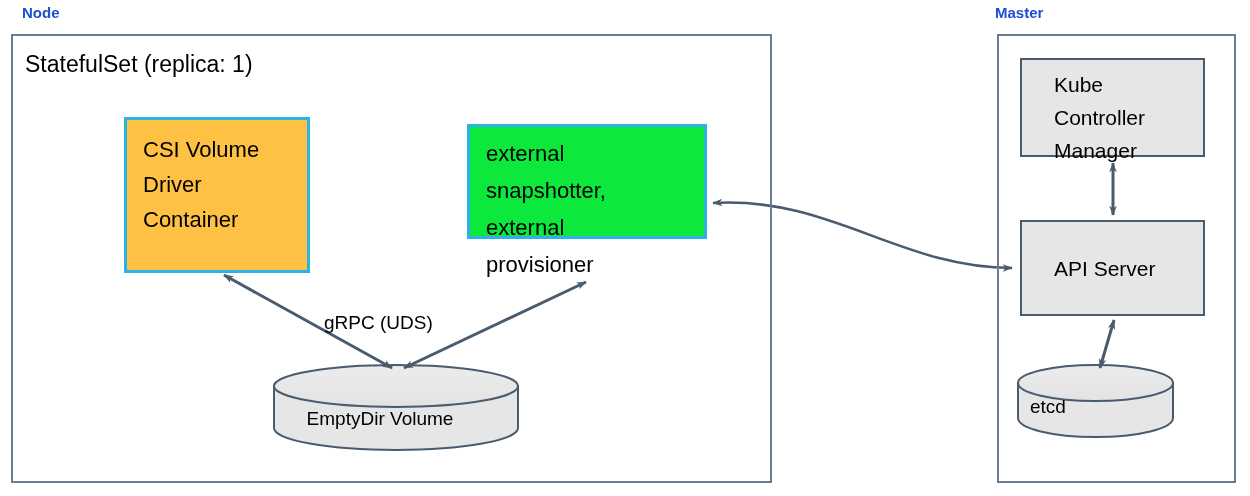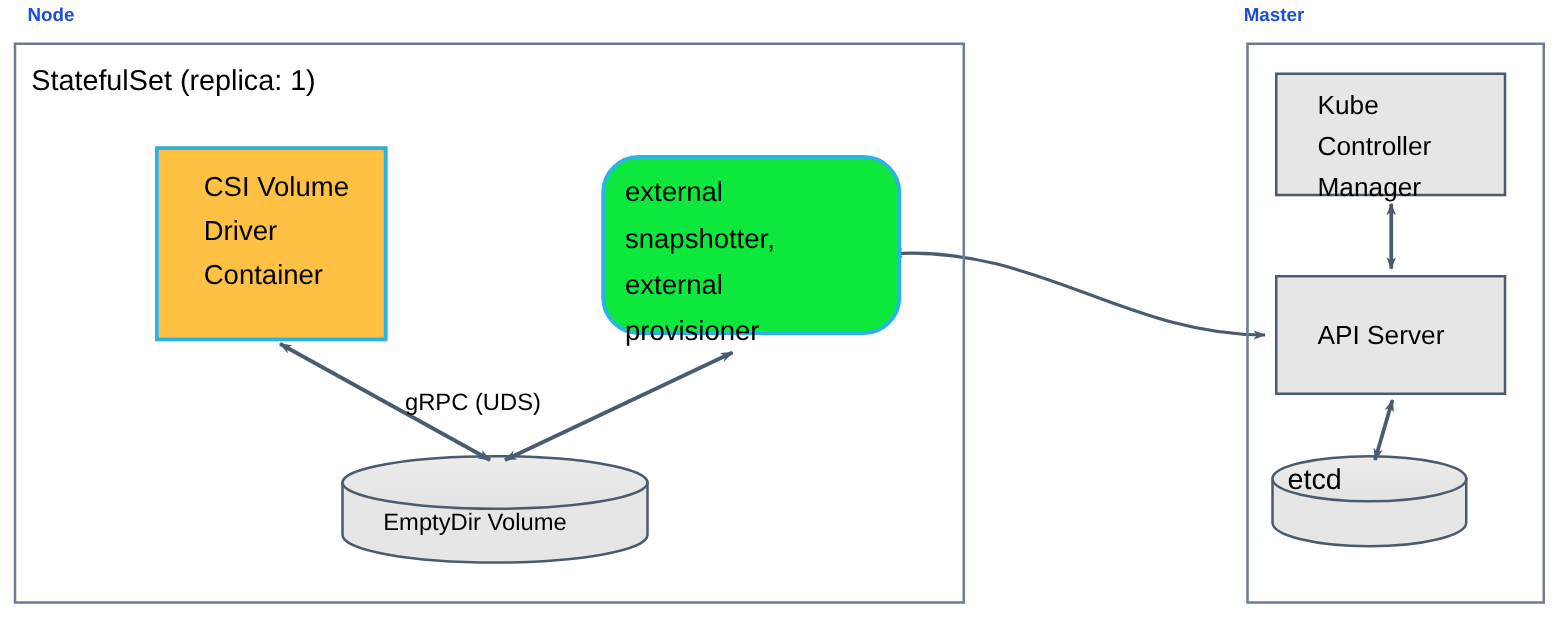--- a/index.html
+++ b/index.html
@@ -62,29 +62,29 @@
     <line x1="1113" y1="163" x2="1113" y2="215" stroke="#4A5B6E" stroke-width="3" marker-start="url(#ah-start)" marker-end="url(#ah)"></line>
 
     <line x1="1114" y1="320" x2="1100" y2="368" stroke="#4A5B6E" stroke-width="3" marker-start="url(#ah-start)" marker-end="url(#ah)"></line>
   </svg>
 
   <div class="zone-label" style="left:22px;top:4px;">Node</div>
   <div class="zone-box" style="left:11px;top:34px;width:761px;height:449px;"></div>
 
   <div class="group-title" style="left:25px;top:50px;">StatefulSet (replica: 1)</div>
 
-  <div class="node-box box-orange" style="left:124px;top:117px;width:186px;height:156px;padding-left:20px;">
+  <div class="node-box box-orange" style="left:124px;top:117px;width:186px;height:156px;">
     <div class="inner">
       <div>CSI Volume</div>
       <div>Driver</div>
       <div>Container</div>
     </div>
   </div>
 
-  <div class="node-box box-green" style="left:481px;top:124px;width:240px;height:144px;border-radius:30px;">
+  <div class="node-box box-green" style="left:467px;top:124px;width:240px;height:115px;">
     <div class="inner" style="padding-top:8px;line-height:37px;">
       <div>external</div>
       <div>snapshotter,</div>
       <div>external</div>
       <div>provisioner</div>
     </div>
   </div>
 
   <div class="edge-label" style="left:324px;top:288px;">gRPC (UDS)</div>
 
@@ -100,15 +100,15 @@
       <div>Manager</div>
     </div>
   </div>
 
   <div class="node-box box-gray" style="left:1020px;top:220px;width:185px;height:96px;align-items:center;text-align:center;">
     <div class="inner" style="padding-top:0;">
       <div>API Server</div>
     </div>
   </div>
 
-  <div class="cyl-label" style="left:1030px;top:370px;width:120px;text-align:left;font-size:23px;">etcd</div>
+  <div class="cyl-label" style="left:1030px;top:396px;width:120px;text-align:left;font-size:19px;">etcd</div>
 
 </div>
 
 </body></html>

